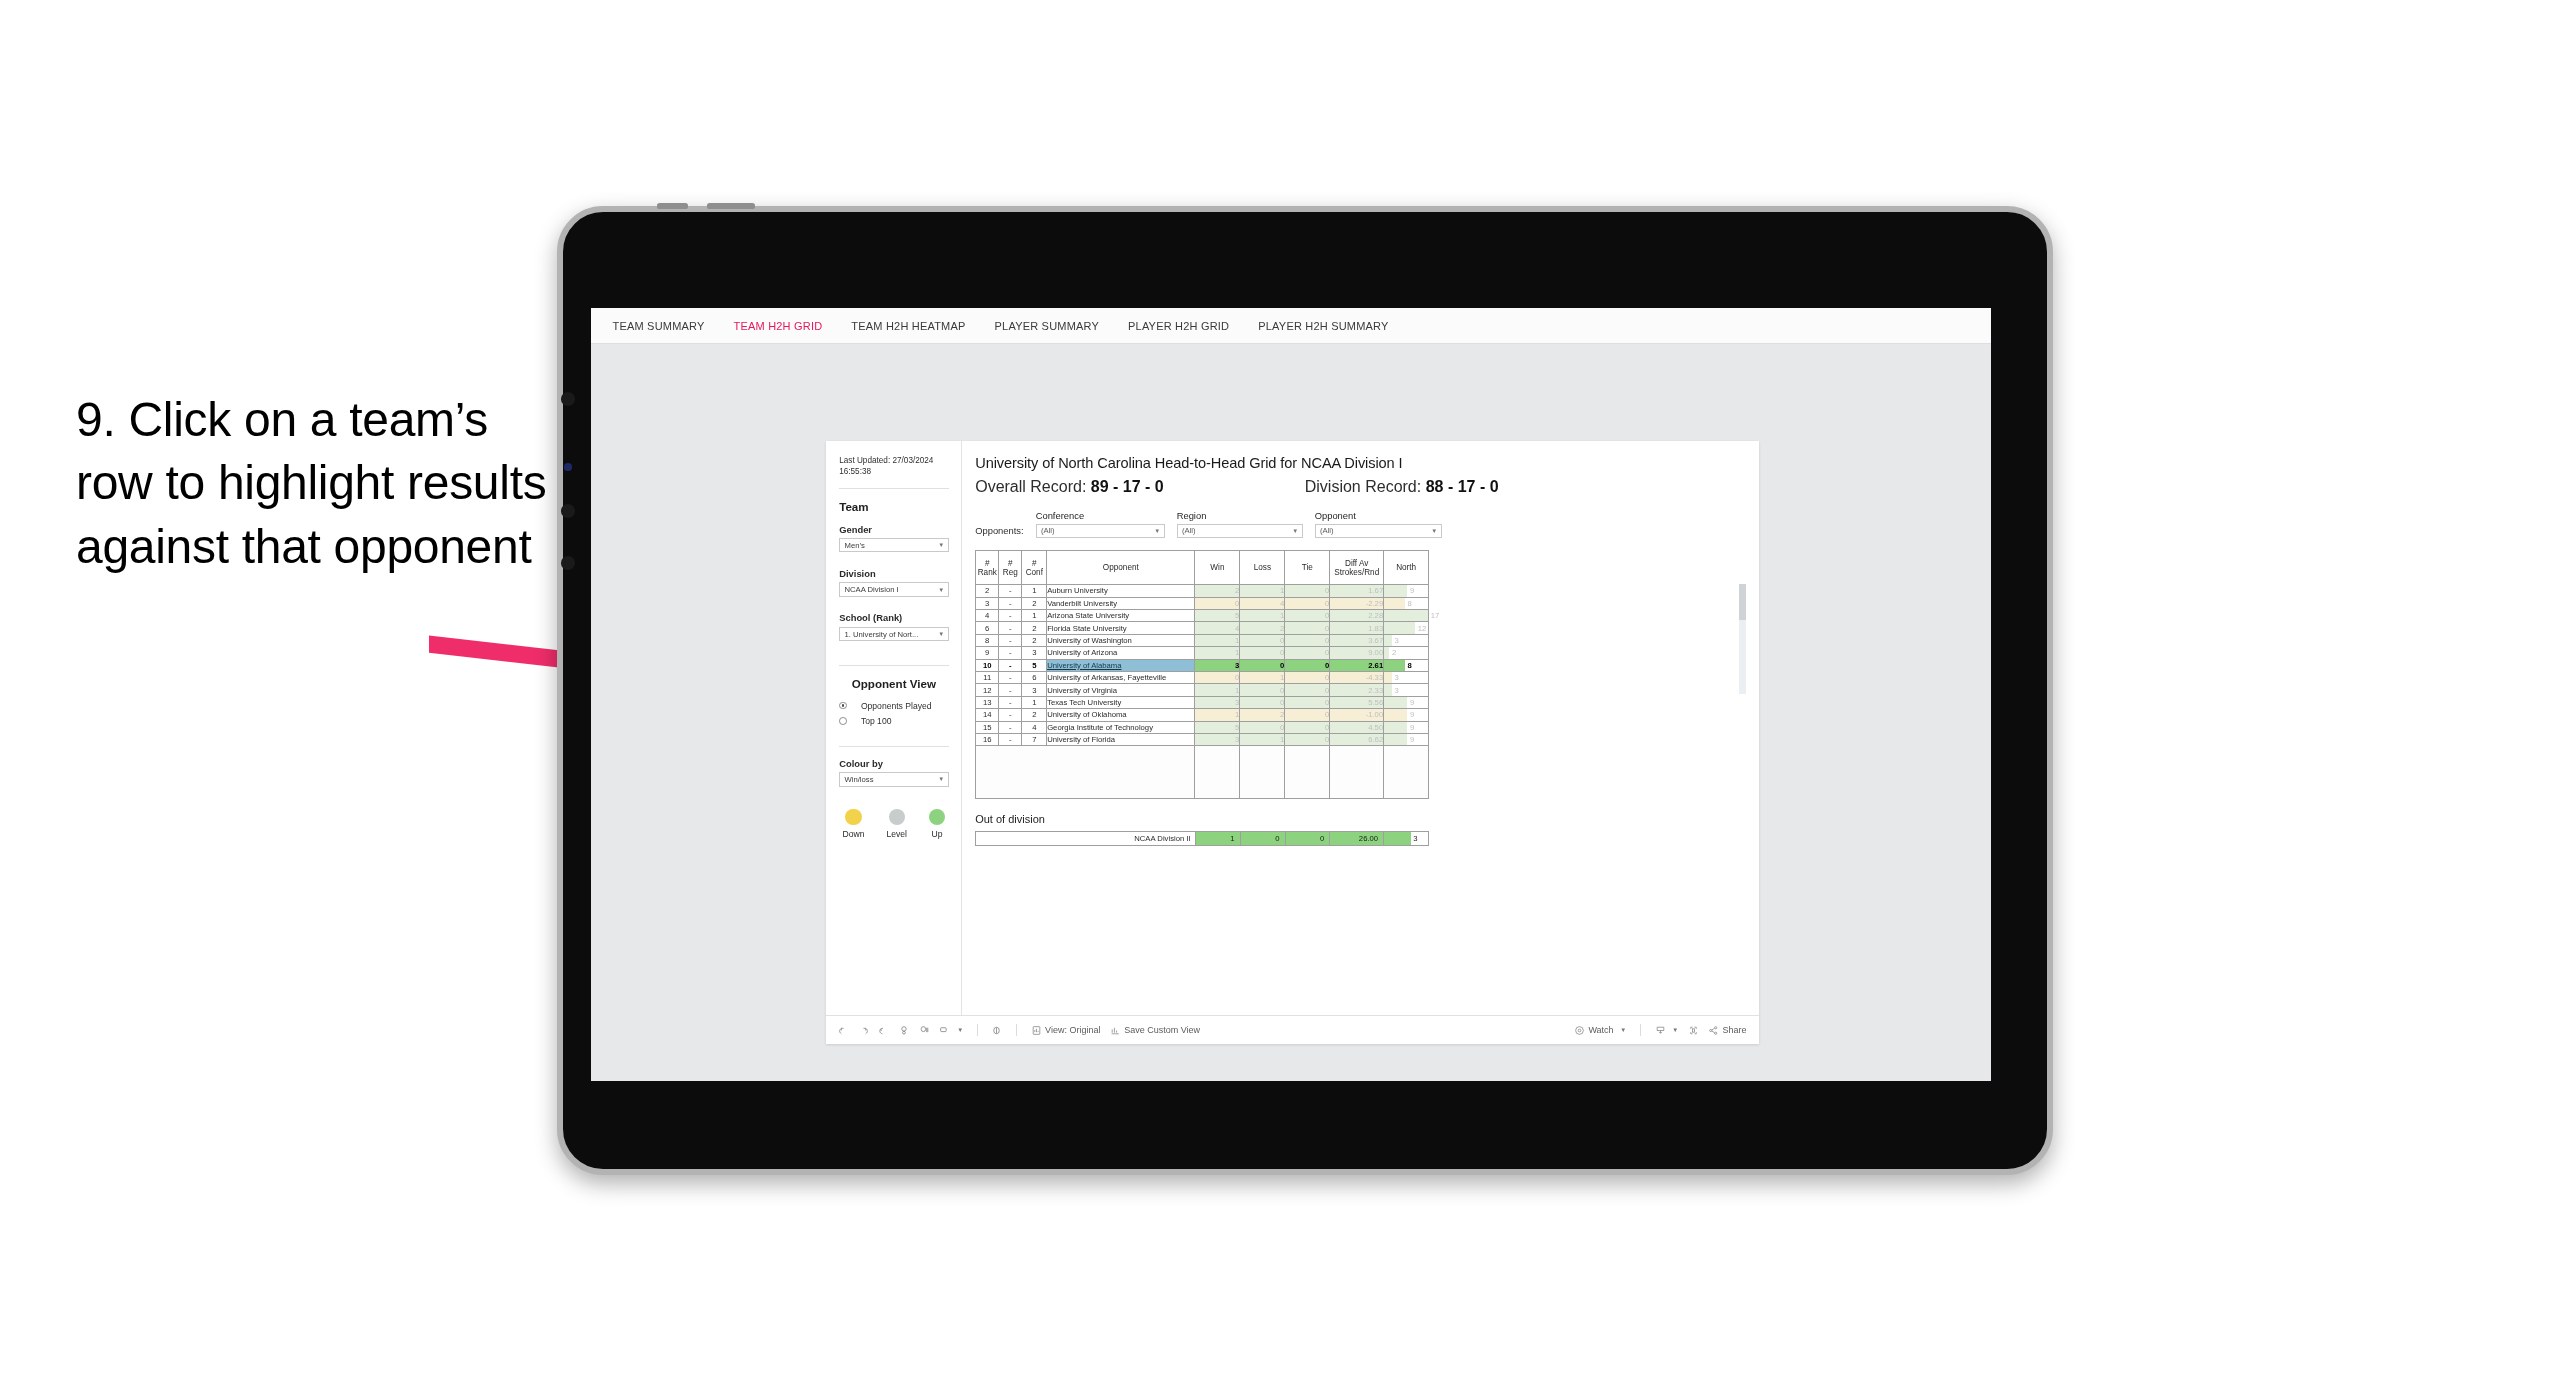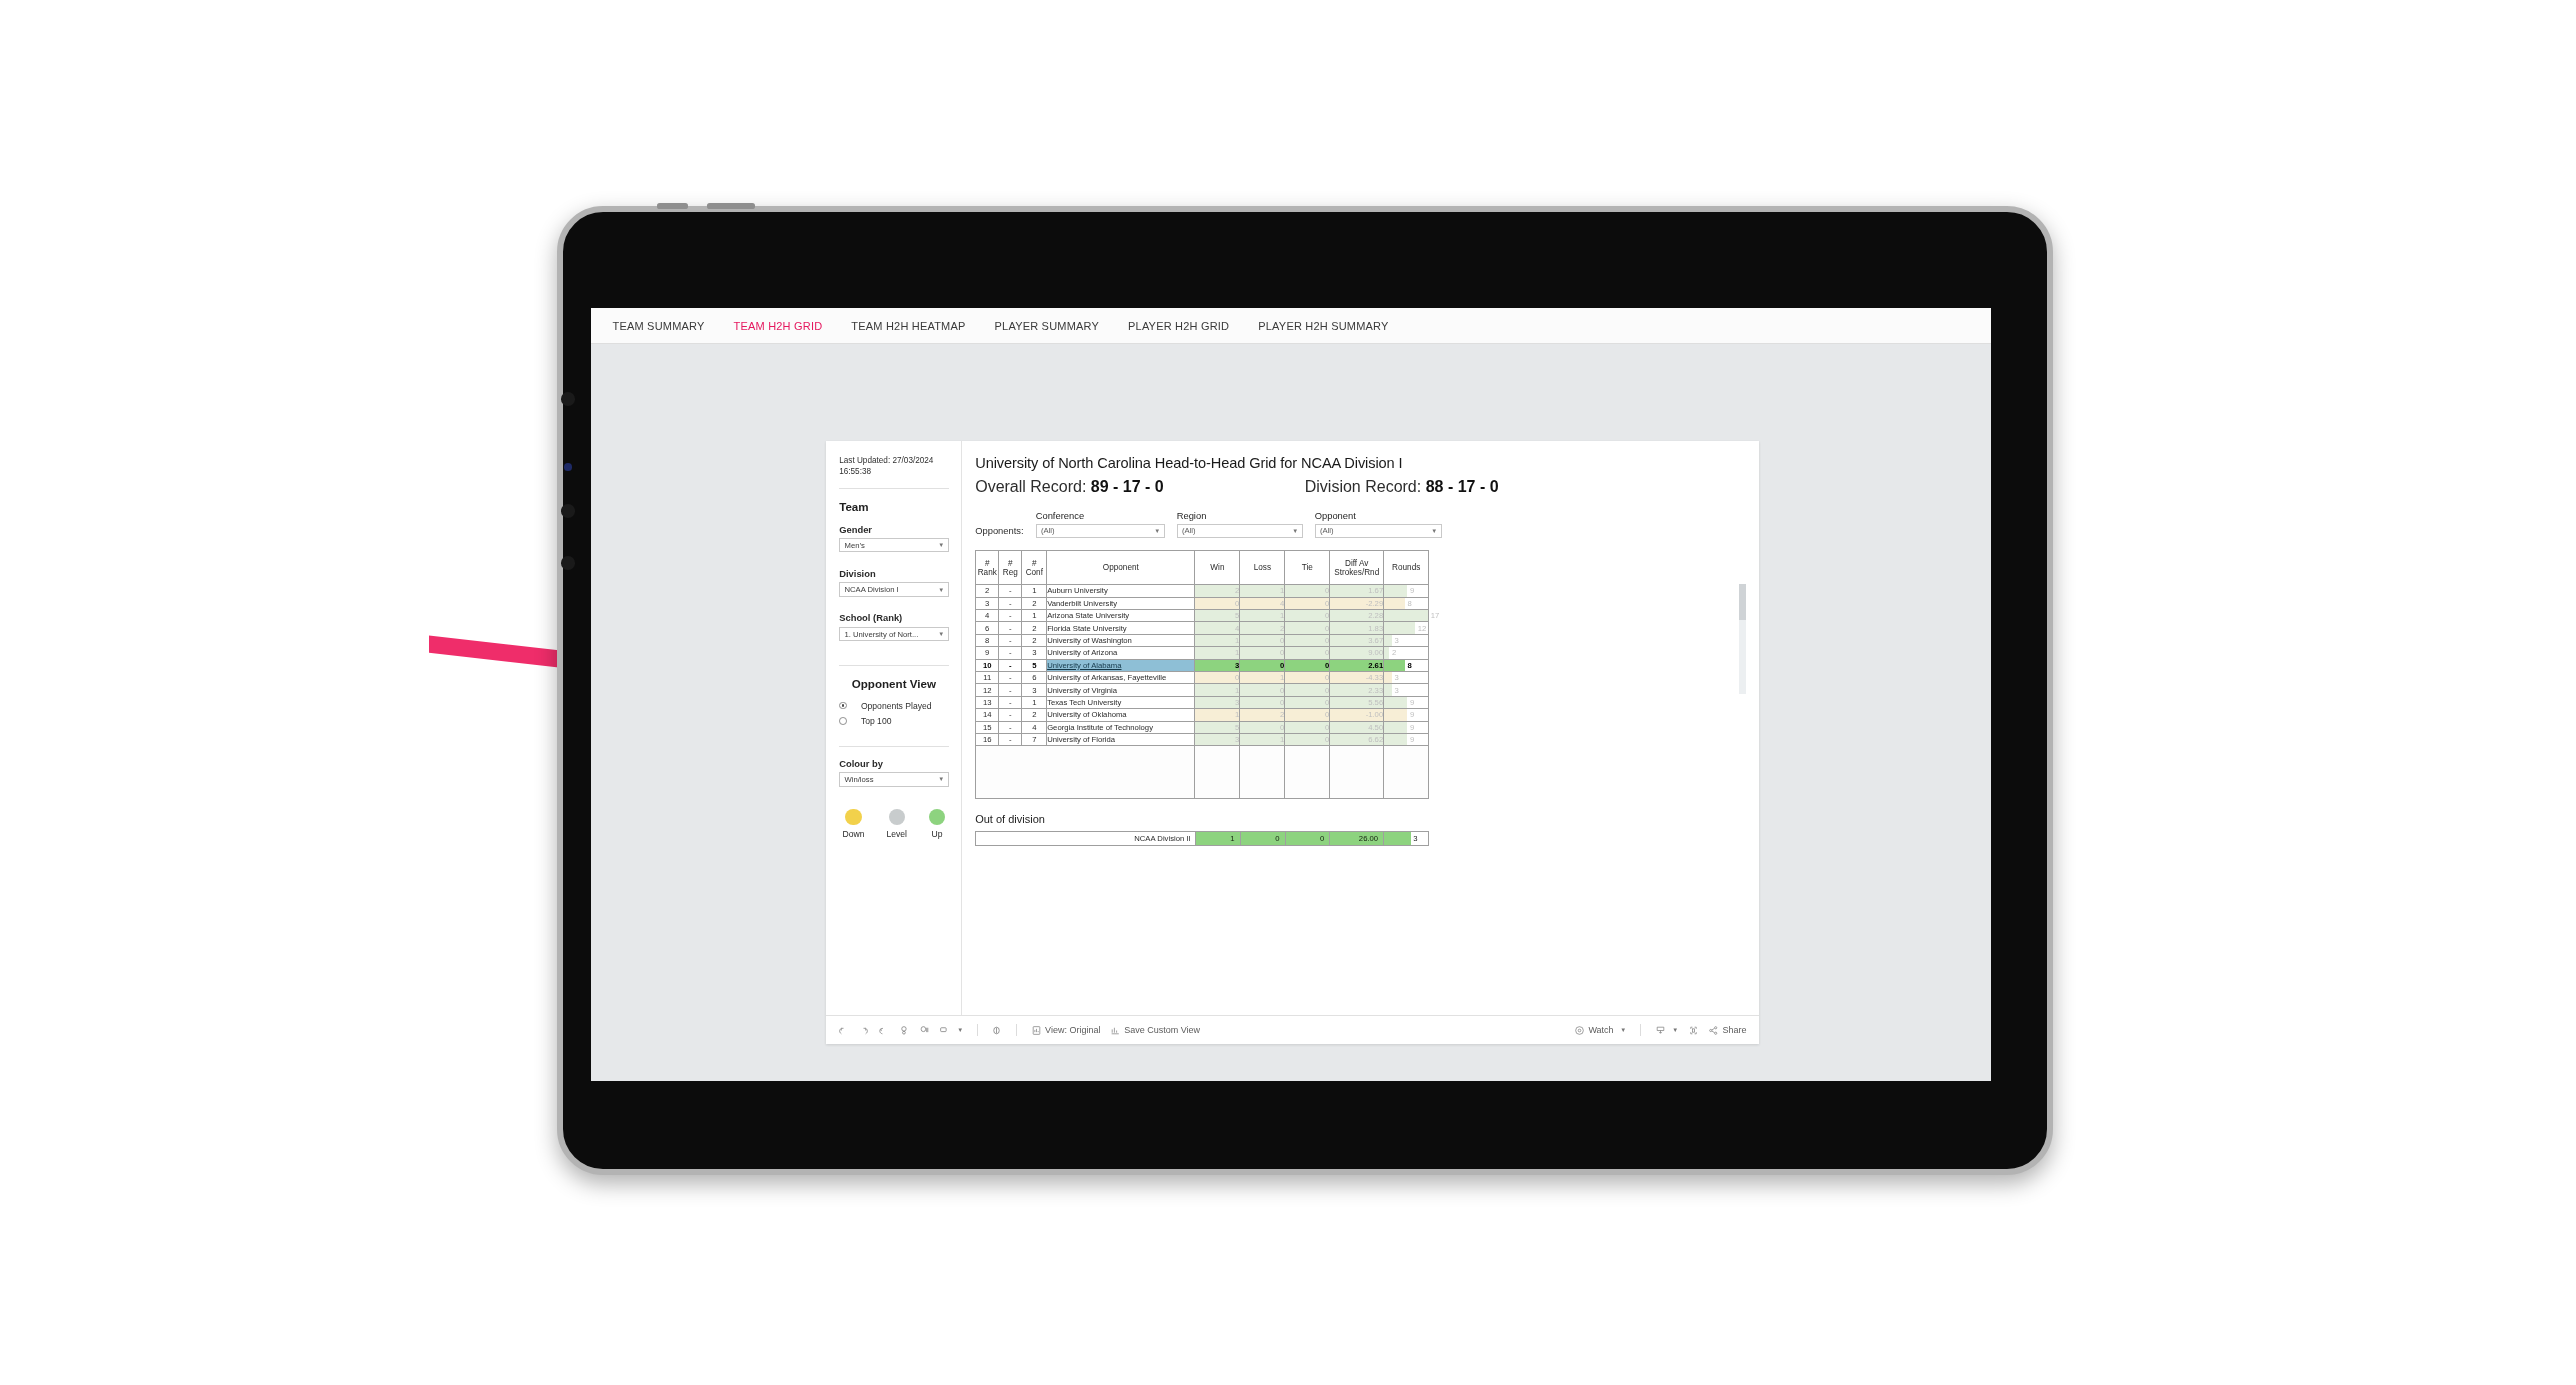--- a/index.html
+++ b/index.html
@@ -197,20 +197,21 @@
   #wbtoolbar .tb { display:flex; align-items:center; gap:3.4px; cursor:pointer; white-space:nowrap; }
   #wbtoolbar .sep { width:0.9px; height:12px; background:#dcdcdc; margin: 0 4.3px; }
   #wbtoolbar .spacer { flex:1 1 auto; }
   svg { display:block; }
 </style>
 </head>
 <body>
 
 <div id="stage">
 
+  <div id="caption">9. Click on a team’s row to highlight results against that opponent</div>
 
   <svg id="arrow" viewBox="0 0 760 180">
     <polygon points="0,40 600,108 600,88 680,118 600,148 600,128 0,60" fill="#ef2d6a"></polygon>
   </svg>
 
   <div id="tablet">
     <div class="bezel-btn" style="left:94px; top:-9.4px; width:31px; height:6px;"></div>
     <div class="bezel-btn" style="left:144px; top:-9.4px; width:48px; height:6px;"></div>
     <div class="side-dot" style="top:180px;"></div>
     <div class="side-dot blue" style="top:251px; left:0.9px;"></div>
@@ -344,21 +345,21 @@
                 <thead>
                   <tr>
                     <th><span>#</span><br><span>Rank</span></th>
                     <th><span>#</span><br><span>Reg</span></th>
                     <th><span>#</span><br><span>Conf</span></th>
                     <th>Opponent</th>
                     <th>Win</th>
                     <th>Loss</th>
                     <th>Tie</th>
                     <th><span>Diff Av</span><br><span>Strokes/Rnd</span></th>
-                    <th>Rounds</th>
+                    <th>North</th>
                   </tr>
                 </thead>
                 <tbody id="grid-body">
                     <tr>
                       <td class="num">2</td>
                       <td class="num">-</td>
                       <td class="num">1</td>
                       <td class="opp">Auburn University</td>
                       <td class="val dim" style="background:#e3eedd">2</td>
                       <td class="val dim" style="background:#e3eedd">1</td>

